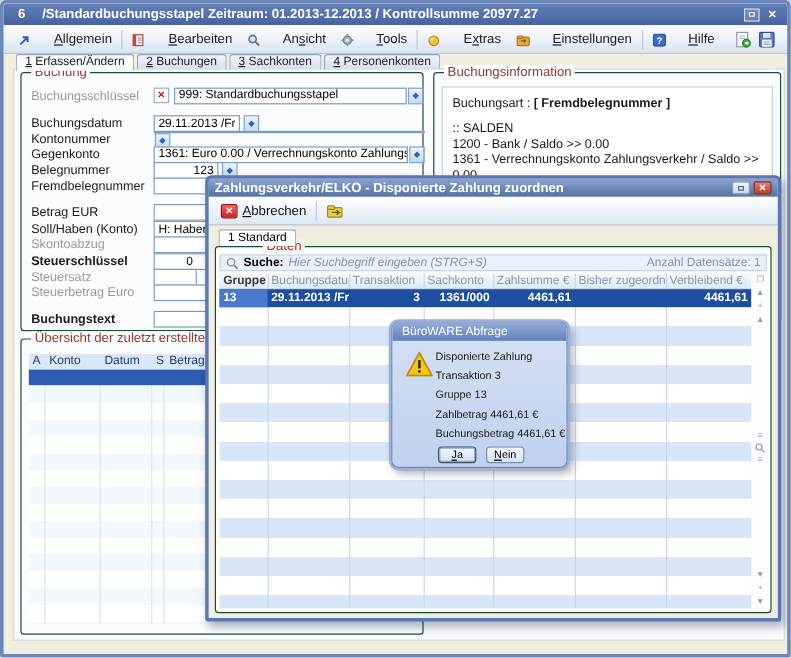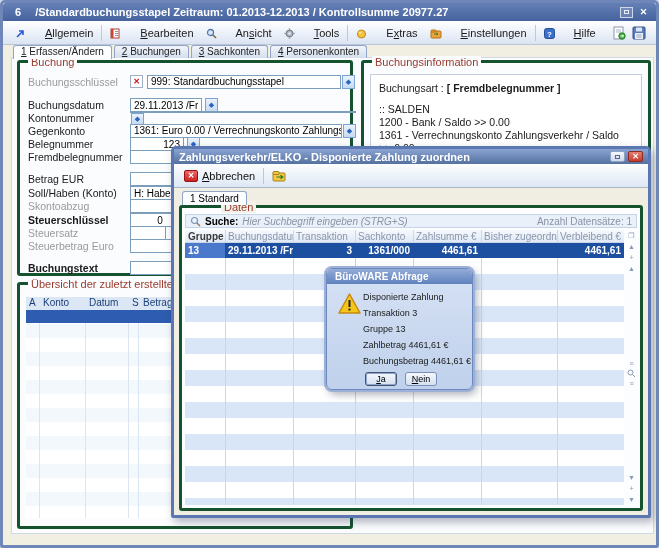--- a/index.html
+++ b/index.html
@@ -28,21 +28,21 @@
   .mb-right{display:flex;gap:6px;margin-right:4px;}
   u{text-decoration:underline;}
   
   .tabrow{position:absolute;left:10px;top:42px;height:13px;display:flex;gap:2px;font-size:10px;z-index:3;}
   .tab{padding:0 7px;line-height:12px;border:1px solid #93a5c4;border-bottom:none;
        border-radius:3px 3px 0 0;background:linear-gradient(#f2f5fb,#d4deee);color:#222;}
   .tab.active{background:#fbfdff;font-weight:normal;height:14px;}
   .panel{position:absolute;left:8px;top:54px;width:643px;height:477px;background:#fafcfe;
          border:1px solid #cfd8e6;}
   
-  .gb{position:absolute;border:3px solid #14532d;border-radius:3px;}
+  .gb{position:absolute;border:1px solid #14532d;border-radius:3px;}
   .gb>.legend{position:absolute;top:-7px;left:8px;padding:0 3px;background:#fafcfe;
               color:#9a392c;font-size:11px;line-height:12px;}
   
   .frow{position:absolute;height:14px;font-size:10.5px;}
   .frow .lbl{position:absolute;left:8px;top:1px;color:#1a1a1a;white-space:nowrap;}
   .frow .lbl.dis{color:#9a9a9a;}
   .frow .lbl.b{font-weight:bold;}
   .ctl{position:absolute;top:0;}
   .inp{height:14px;border:1px solid #7b9ebd;background:#fff;font-size:10px;
        font-family:"Liberation Sans",sans-serif;padding:0 3px;}
@@ -118,21 +118,21 @@
       display:flex;flex-direction:column;align-items:center;font-size:7px;color:#8a9ab4;
       background:#fbfdff;}
   .icon-strip span{line-height:11px;}
   .icon-strip .grow{flex:1;}
   
   .msgbox{position:absolute;left:323px;top:265px;width:147px;height:122px;z-index:20;
       border:1px solid #6d88bd;border-radius:6px;overflow:hidden;
       background:linear-gradient(#d6e1f4,#bfd1ec);
       box-shadow:0 0 0 2px #9db1d6, 3px 4px 8px rgba(30,40,70,.4);}
   .msg-title{height:15px;background:linear-gradient(#93acd8,#5f81bd);color:#fff;
-      font-size:10px;font-weight:bold;line-height:15px;padding:0 8px;}
+      font-size:10px;font-weight:normal;line-height:15px;padding:0 8px;}
   .msg-line{position:absolute;left:36px;font-size:9px;color:#1a1a1a;white-space:nowrap;}
   .msg-btn{position:absolute;height:14px;border:1px solid #7a8fb8;border-radius:3px;
       background:linear-gradient(#f4f8fd,#d4e0f1);font-size:9px;text-align:center;
       line-height:12px;}
   .msg-btn.focus{border:1px solid #44536e;box-shadow:0 0 0 1px #8ea6cf inset;}
   .warn-icon{position:absolute;left:11px;top:24px;}
   svg{display:block;}
 </style>
 </head>
 <body>

